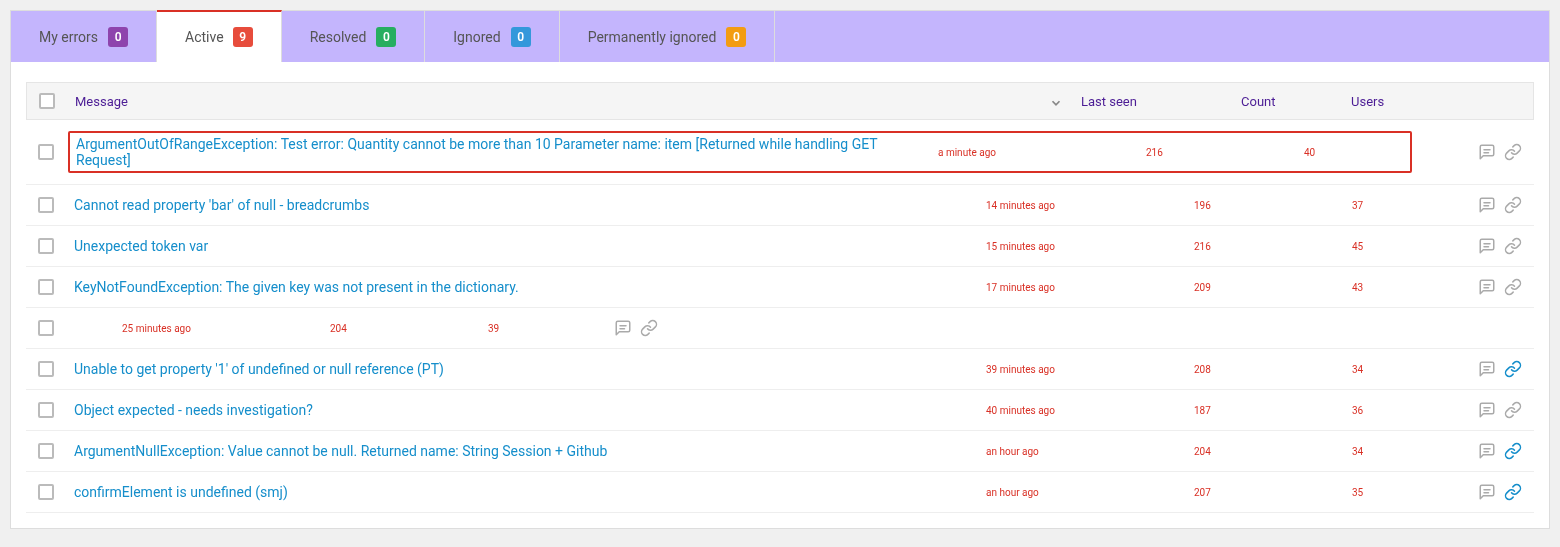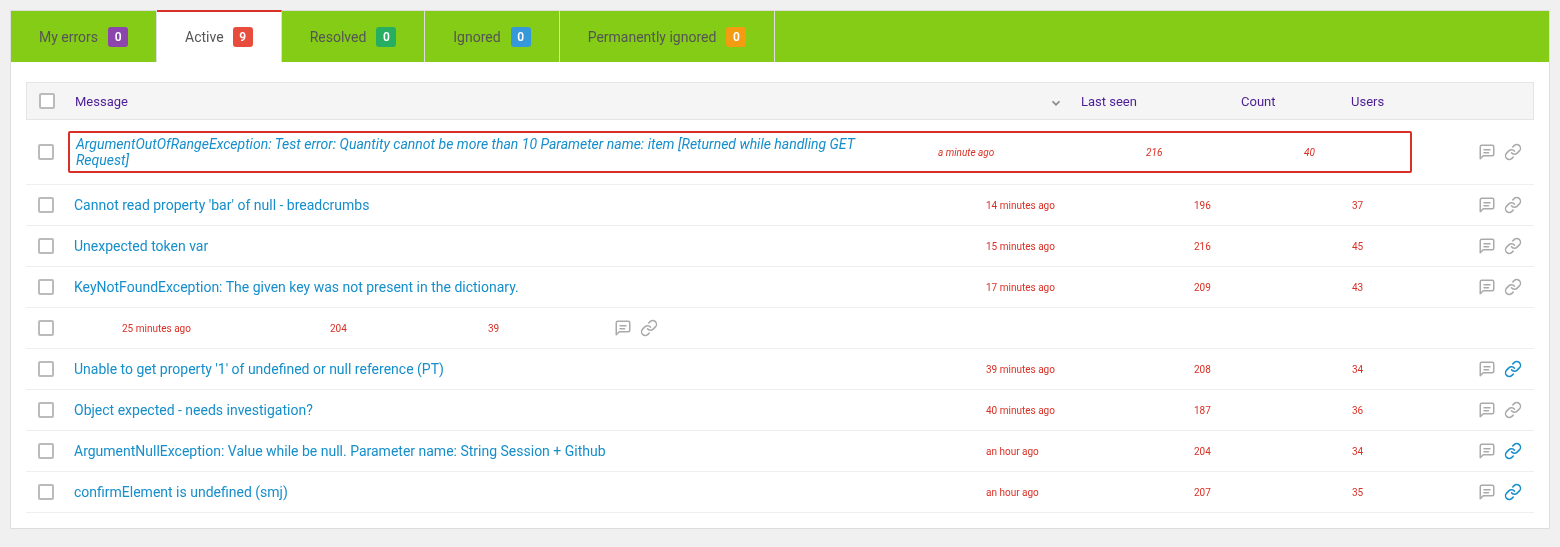--- a/index.html
+++ b/index.html
@@ -13,21 +13,21 @@
       background: #f0f0f0;
       color: #555;
       padding: 10px;
     }
     .container {
       background: #f0f0f0;
       border: 1px solid #ddd;
     }
     .tabs {
       display: flex;
-      background: #84cc16;
+      background: #c4b5fd;
     }
     .tab {
       padding: 15px 28px;
       display: flex;
       align-items: center;
       gap: 10px;
       cursor: pointer;
       border-right: 1px solid #ddd;
       color: #555;
       font-size: 14px;
@@ -211,21 +211,21 @@
         <div class="col-users">
           <span>Users</span>
         </div>
         <div class="col-actions"></div>
       </div>
       <div id="rows-container">
           <div class="row">
             <div class="col-check">
               <div class="checkbox"></div>
             </div>
-            <div class="highlighted" style="flex: 1 1 0%; font-style: italic;">
+            <div class="highlighted" style="flex: 1 1 0%;">
               <div class="col-message"><a href="#">ArgumentOutOfRangeException: Test error: Quantity cannot be more than 10 Parameter name: item [Returned while handling GET Request]</a></div>
               <div class="col-lastseen">a minute ago</div>
               <div class="col-count">216</div>
               <div class="col-users">40</div>
             </div>
             <div class="col-actions">
               <div class="icon-btn">
                 <svg viewBox="0 0 24 24" stroke-width="2" stroke-linecap="round" stroke-linejoin="round" class="icon-comment">
                   <path d="M21 15a2 2 0 0 1-2 2H7l-4 4V5a2 2 0 0 1 2-2h14a2 2 0 0 1 2 2z"></path>
                   <line x1="8" y1="9" x2="16" y2="9"></line>
@@ -380,21 +380,21 @@
                   <path d="M10 13a5 5 0 0 0 7.54.54l3-3a5 5 0 0 0-7.07-7.07l-1.72 1.71"></path>
                   <path d="M14 11a5 5 0 0 0-7.54-.54l-3 3a5 5 0 0 0 7.07 7.07l1.71-1.71"></path>
                 </svg>
               </div>
             </div>
           </div>
           <div class="row">
             <div class="col-check">
               <div class="checkbox"></div>
             </div>
-            <div class="col-message"><a href="#">ArgumentNullException: Value while be null. Parameter name: String Session + Github</a></div>
+            <div class="col-message"><a href="#">ArgumentNullException: Value cannot be null. Returned name: String Session + Github</a></div>
             <div class="col-lastseen">an hour ago</div>
             <div class="col-count">204</div>
             <div class="col-users">34</div>
             <div class="col-actions">
               <div class="icon-btn">
                 <svg viewBox="0 0 24 24" stroke-width="2" stroke-linecap="round" stroke-linejoin="round" class="icon-comment">
                   <path d="M21 15a2 2 0 0 1-2 2H7l-4 4V5a2 2 0 0 1 2-2h14a2 2 0 0 1 2 2z"></path>
                   <line x1="8" y1="9" x2="16" y2="9"></line>
                   <line x1="8" y1="13" x2="14" y2="13"></line>
                 </svg>

